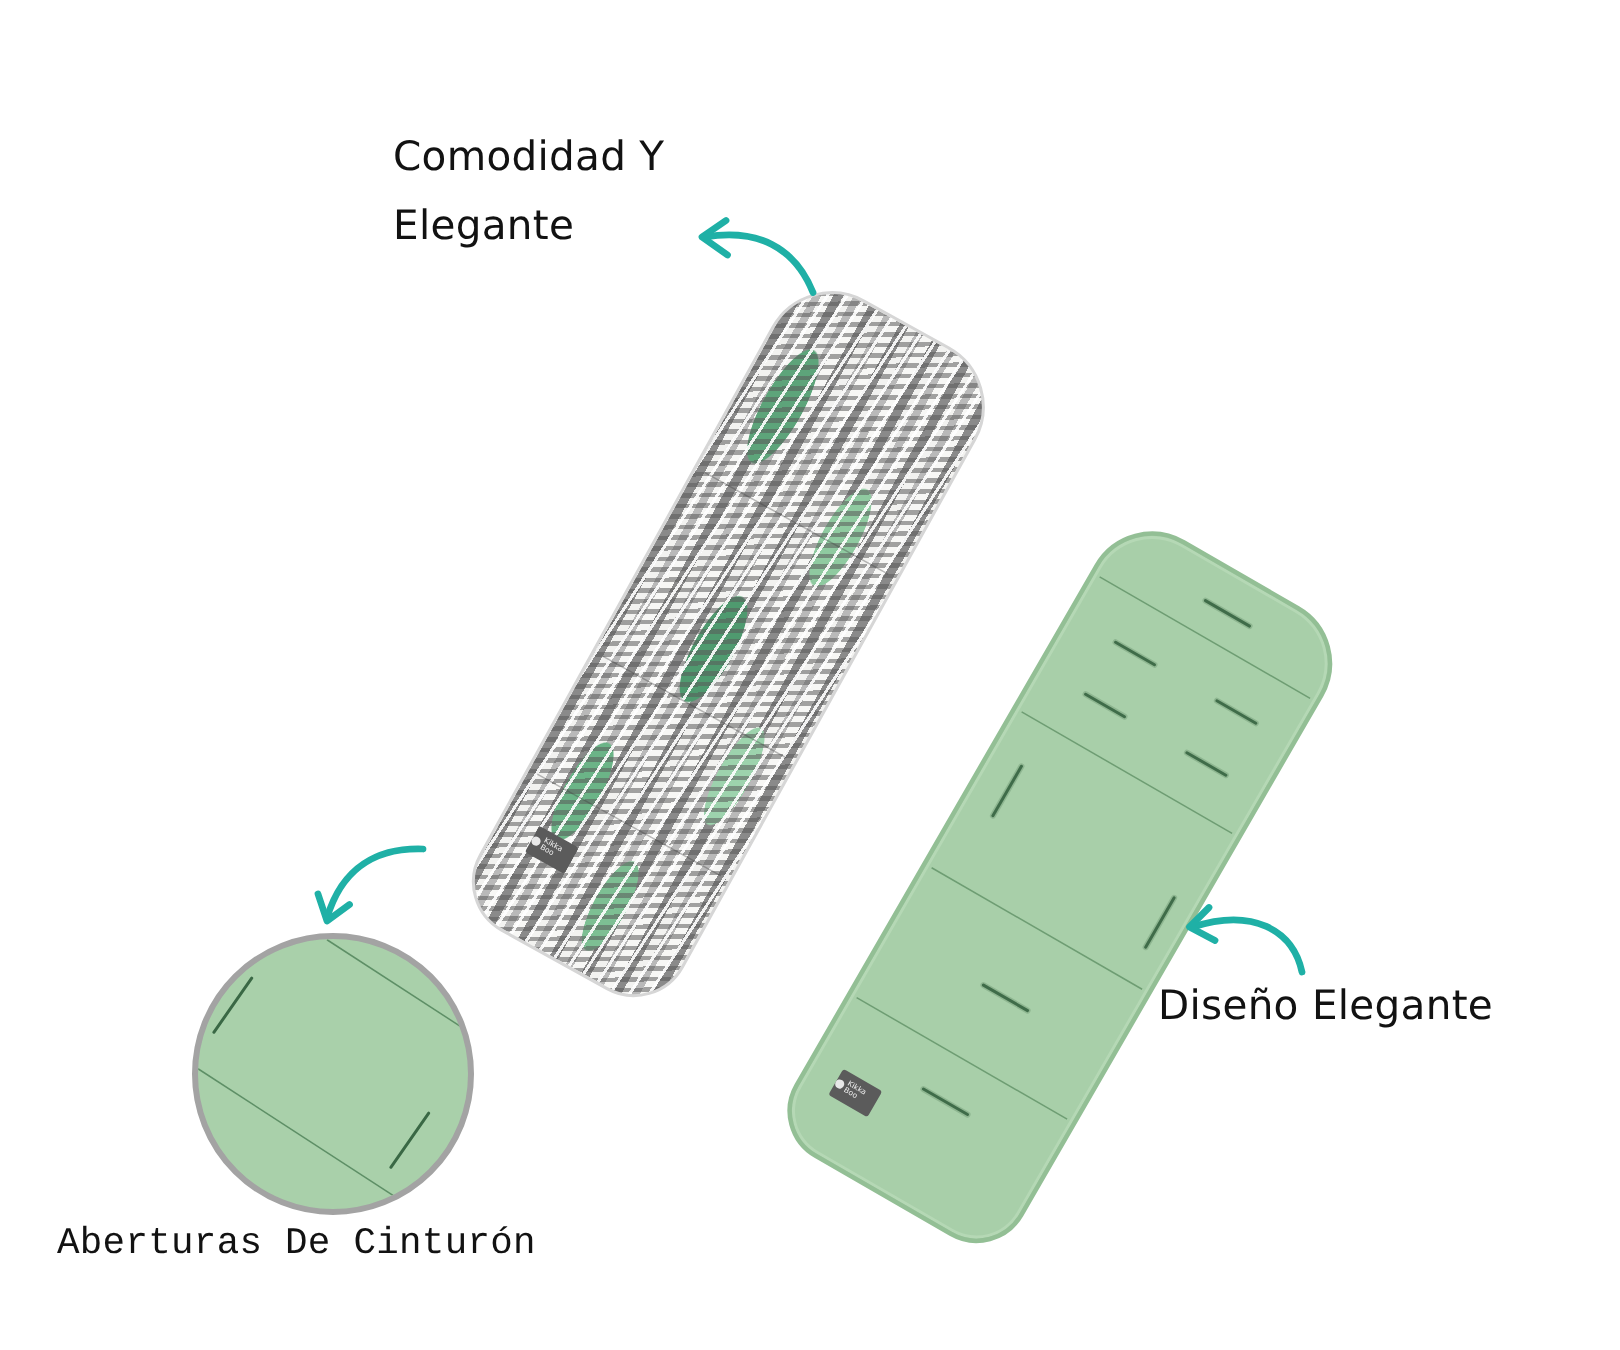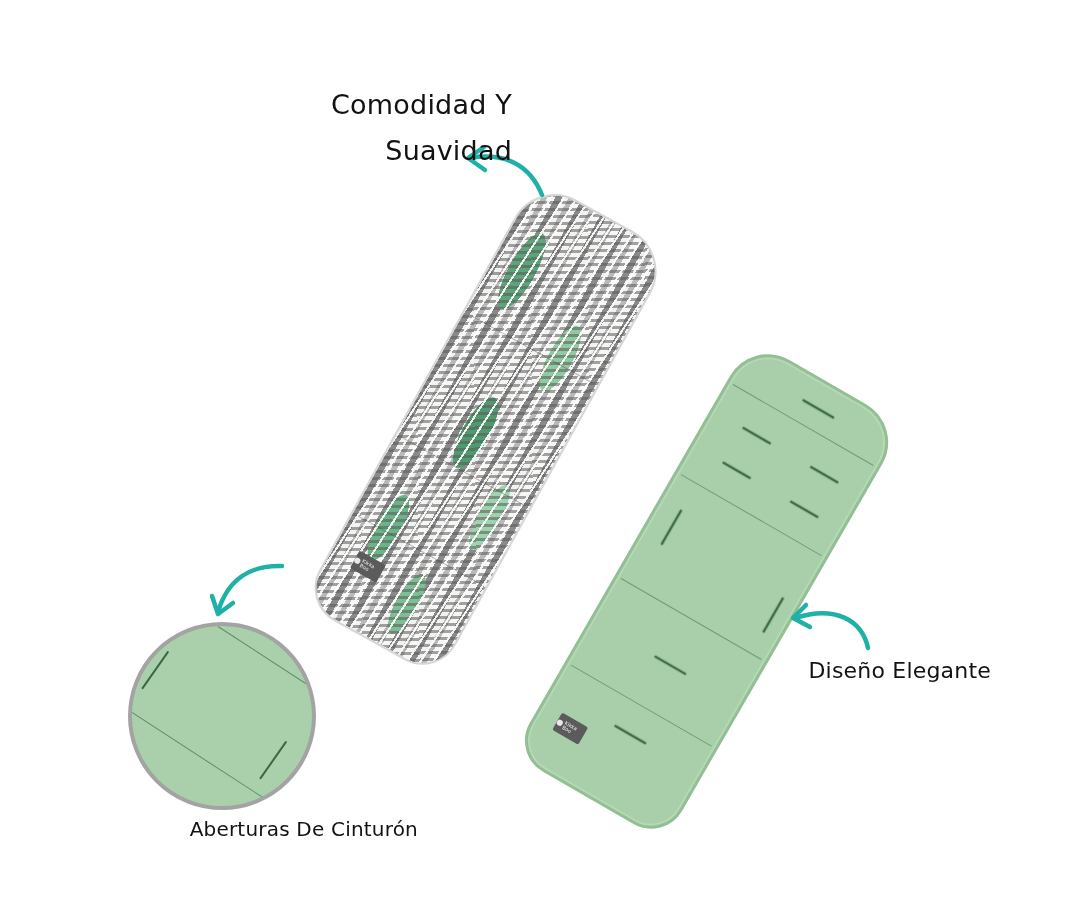--- a/index.html
+++ b/index.html
@@ -3,28 +3,28 @@
 <meta charset="utf-8">
 <style>
   html, body { margin: 0; padding: 0; }
   body {
     width: 1080px; height: 900px; background: #ffffff;
     position: relative; overflow: hidden;
     font-family: "DejaVu Sans", "Liberation Sans", sans-serif;
     color: #111111;
   }
   .label {
-    position: absolute; text-align: right; font-size: 28px;
+    position: absolute; text-align: left; font-size: 28px;
     line-height: 46px; font-weight: 400; letter-spacing: 0.2px;
     color: #121212; white-space: nowrap;
   }
   .label span { display: block; }
   #label-comfort { left: 262px; top: 82px; width: 250px; font-size: 27px; }
-  #label-design { left: 729px; top: 648px; width: 262px; text-align: right; font-size: 22px; }
-  #label-belt { left: 38px; top: 806px; width: 380px; font-size: 20px; }
+  #label-design { left: 772px; top: 648px; width: 262px; text-align: left; font-size: 27px; }
+  #label-belt { left: 38px; top: 806px; width: 380px; font-size: 25px; font-family: Liberation Mono, monospace; }
 
   .pad {
     position: absolute; border-radius: 40px; box-sizing: border-box;
     transform-origin: center center;
   }
   #pattern-pad {
     width: 156px; height: 486px; left: 409px; top: 185px;
     transform: rotate(29deg);
     border: 2px solid #d6d6d6;
     background-color: #f7f7f5;
@@ -131,21 +131,21 @@
     </g>
     <g>
       <path d="M282 566 C 252 565, 228 578, 218 612"></path>
       <path d="M212 596 L 218 614 L 233 603"></path>
     </g>
   </g>
 </svg>
 
 <div id="label-comfort" class="label">
   <span>Comodidad Y</span>
-  <span>Suavidad</span>
+  <span>Elegante</span>
 </div>
 
 <div id="label-design" class="label">
   <span>Diseño Elegante</span>
 </div>
 
 <div id="label-belt" class="label">
   <span>Aberturas De Cinturón</span>
 </div>
 

